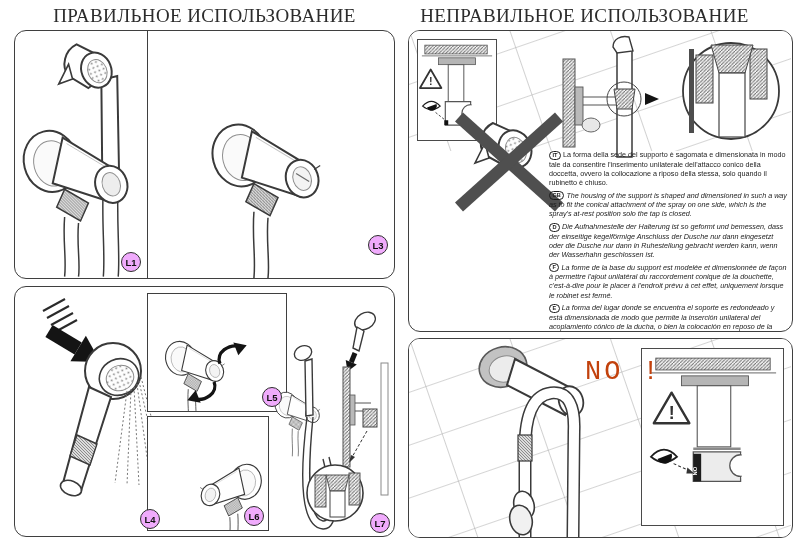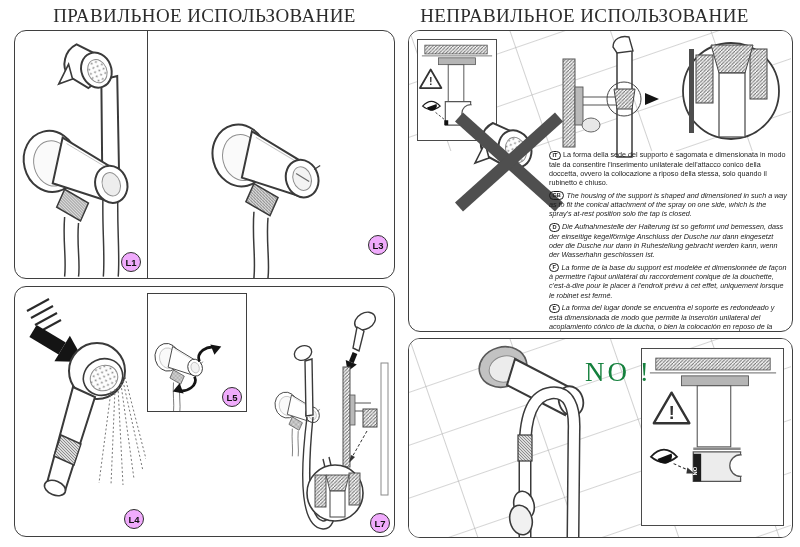--- a/index.html
+++ b/index.html
@@ -43,21 +43,21 @@
   }
   #text-block p{margin:0 0 3.5px 0;}
   .lang-badge{
     display:inline-block;border:0.9px solid #1c1c1c;border-radius:8px;
     padding:0 2.5px;font-size:5.6px;font-weight:bold;font-style:normal;
     line-height:7px;margin-right:2px;vertical-align:0.5px;
   }
   .ital{font-style:italic;}
   #no-caption{
     position:absolute;left:176px;top:18px;z-index:4;
-    font-family:Liberation Serif, serif;font-size:27px;letter-spacing:3px;color:#15803d;
+    font-family:Liberation Mono, monospace;font-size:27px;letter-spacing:3px;color:#c2410c;
   }
   svg{display:block;}
 </style>
 </head>
 <body>
 
 <svg width="0" height="0" style="position:absolute" aria-hidden="true">
   <defs>
     <pattern id="pat-hatch" width="5" height="5" patternUnits="userSpaceOnUse">
       <rect width="5" height="5" fill="#fff"></rect>
@@ -140,21 +140,21 @@
     <svg class="fill" viewBox="0 0 122 246">
       <use href="#g-supportA" x="-2"></use>
       <line x1="86" y1="142" x2="99" y2="150" stroke="#6a6a6a" stroke-width="1.2"></line>
     </svg>
     <div class="l-label" style="right:6px;bottom:23px">L3</div>
   </div>
 </div>
 
 <div class="panel" id="box-correct-bottom">
 
-  <div class="abs" style="left:0;top:0;width:131px;height:248px">
+  <div class="abs" style="left:16px;top:0;width:131px;height:248px">
     <svg class="fill" viewBox="0 0 131 248">
 
       <g stroke="#2a2a2a" stroke-width="2">
         <line x1="12" y1="24" x2="34" y2="12"></line>
         <line x1="16" y1="31" x2="38" y2="19"></line>
         <line x1="20" y1="38" x2="42" y2="26"></line>
         <line x1="24" y1="45" x2="46" y2="33"></line>
       </g>
 
       <g transform="translate(18,44) rotate(31)">
@@ -174,29 +174,35 @@
         <path d="M100,102 L96,198"></path>
         <path d="M103,100 L108,198"></path>
         <path d="M106,97 L119,192"></path>
         <path d="M108,94 L128,184"></path>
         <path d="M110,90 L131,172"></path>
       </g>
     </svg>
     <div class="l-label" style="right:2px;bottom:6px">L4</div>
   </div>
 
-  <div class="inner-box" style="left:132px;top:6px;width:100px;height:119px">
+  <div class="inner-box" style="left:132px;top:6px;width:140px;height:119px">
     <svg class="fill" viewBox="0 0 122 119">
       <use href="#g-supportA" transform="translate(6,-4) scale(0.56)"></use>
       <use href="#g-arc-arrow" transform="translate(64,52) scale(0.85)"></use>
       <use href="#g-arc-arrow" transform="translate(58,108) rotate(180) scale(0.85)"></use>
     </svg>
     <div class="l-label" style="right:4px;bottom:4px">L5</div>
   </div>
 
+  <div class="inner-box" style="left:132px;top:129px;width:122px;height:115px">
+    <svg class="fill" viewBox="0 0 122 115">
+      <use href="#g-supportA" transform="translate(118,-6) scale(-0.58,0.58)"></use>
+    </svg>
+    <div class="l-label" style="right:4px;bottom:4px">L6</div>
+  </div>
 
   <div class="abs" style="left:256px;top:4px;width:123px;height:248px">
     <svg class="fill" viewBox="0 0 123 248">
 
       <use href="#g-supportA" transform="translate(2,62) scale(0.42)"></use>
       <polygon points="34,70 41,68 42,124 35,125" fill="#fff" stroke="#3a3a3a" stroke-width="1.4"></polygon>
       <ellipse cx="32" cy="62" rx="9" ry="7" transform="rotate(-25 32 62)" fill="#fff" stroke="#3a3a3a" stroke-width="1.4"></ellipse>
 
       <path d="M36,126 C28,190 30,236 52,238 C70,239 66,196 58,166" fill="none" stroke="#3a3a3a" stroke-width="1.4"></path>
       <path d="M42,126 C36,186 38,228 52,230 C62,231 60,198 52,168" fill="none" stroke="#3a3a3a" stroke-width="1.4"></path>

